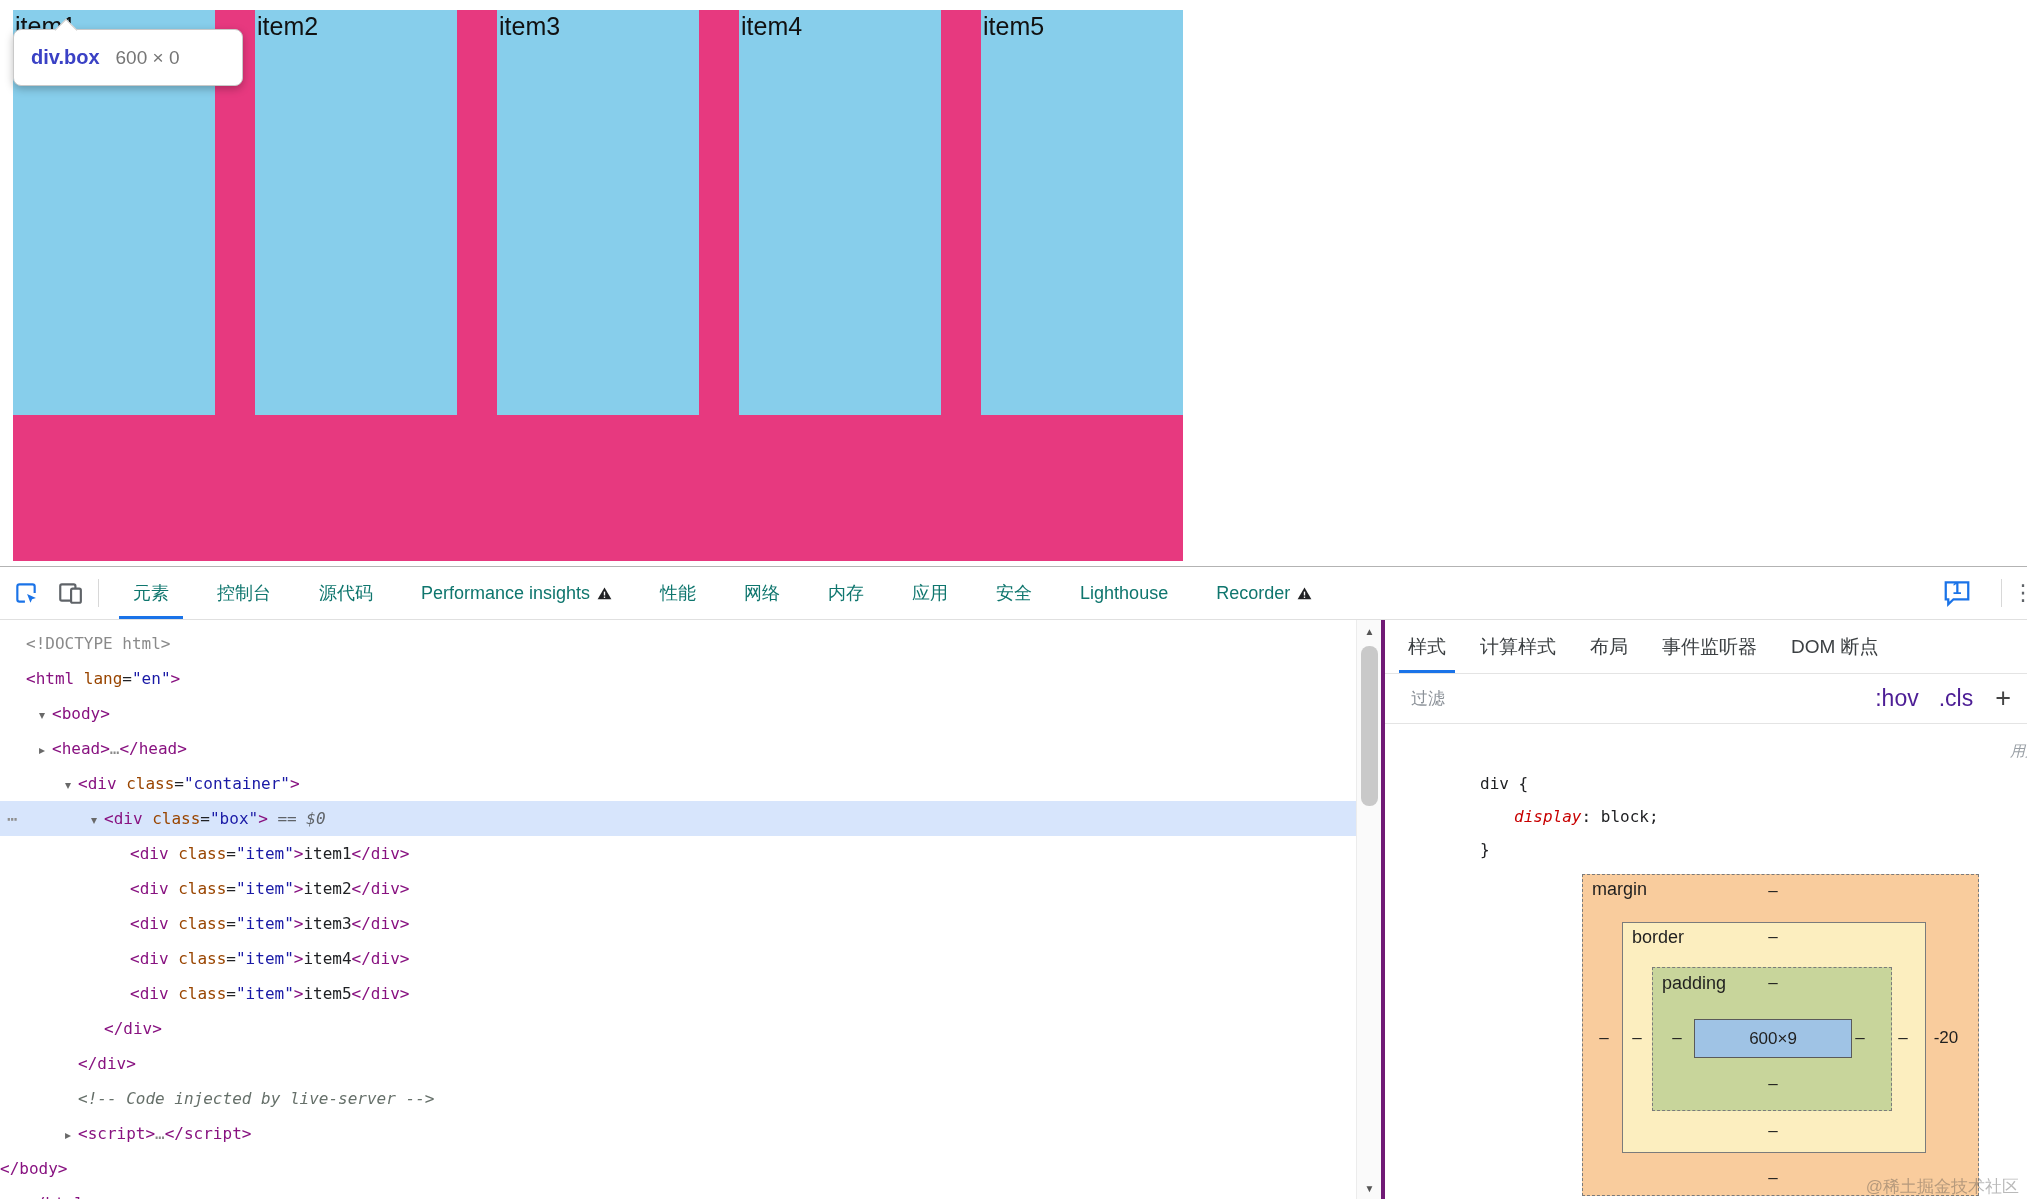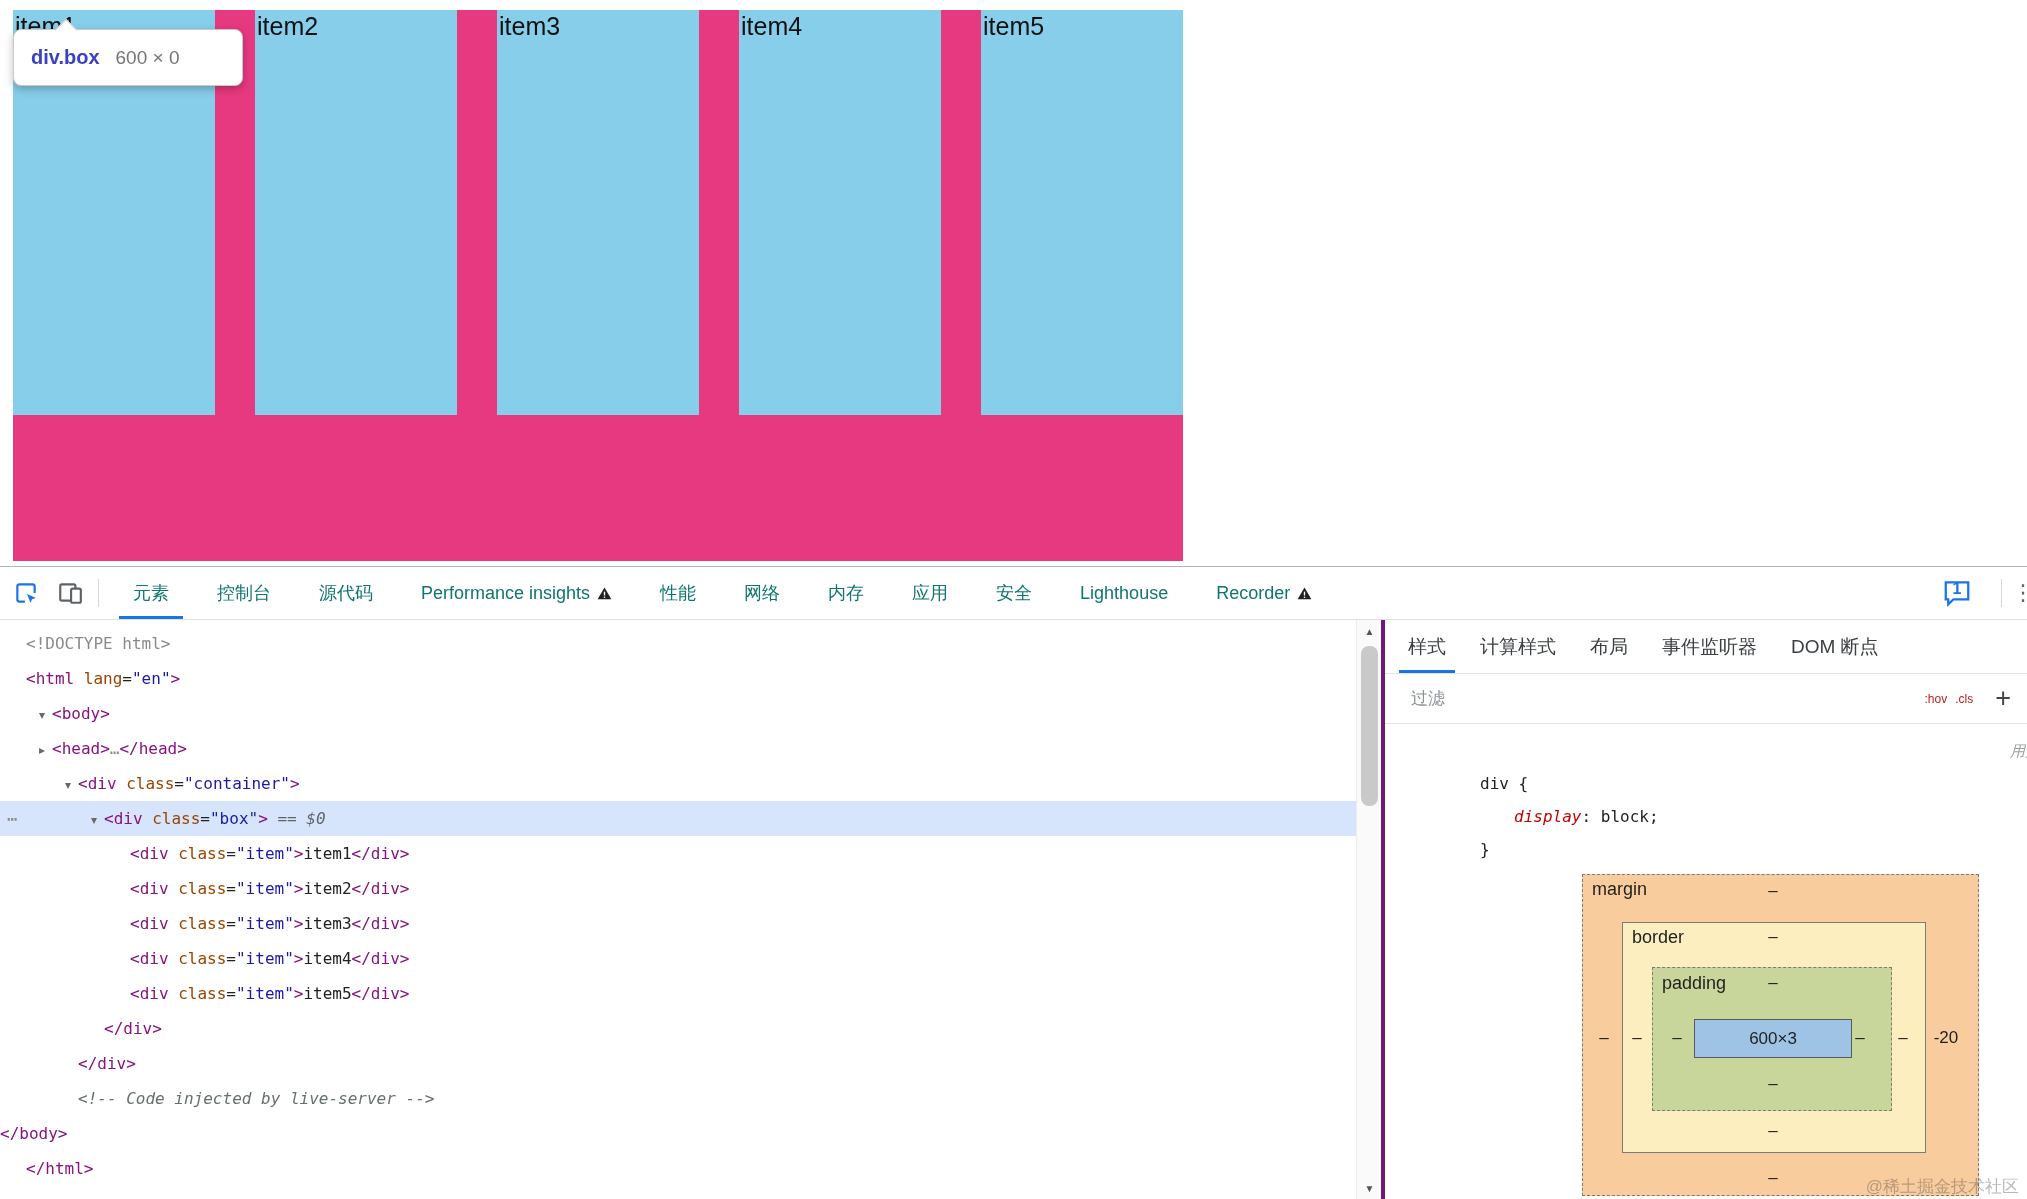--- a/index.html
+++ b/index.html
@@ -69,21 +69,21 @@
   #styles-panel { position:absolute; left:1381px; top:620px; width:646px; height:579px;
                   background:#fff; border-left:4px solid #701a75; }
   .sp-tabs { display:flex; align-items:center; height:54px; border-bottom:1px solid #e4e4e4; padding-left:6px; }
   .sp-tab { position:relative; height:100%; display:flex; align-items:center; padding:0 17px;
             font-size:19px; color:#3c4043; white-space:nowrap; }
   .sp-tab.active::after { content:""; position:absolute; left:8px; right:8px; bottom:0; height:3px; background:var(--accent); }
   .sp-filter { display:flex; align-items:center; height:50px; border-bottom:1px solid #e4e4e4; padding:0 16px 0 26px; }
   .filter-input { border:none; outline:none; flex:1; font-size:17px; color:#202124;
                   font-family:Liberation Sans, sans-serif; background:transparent; }
   .filter-input::placeholder { color:#8a9097; }
-  .toggle-btn { font-size:12px; color:#b91c1c; margin-left:8px; }
+  .toggle-btn { font-size:23px; color:#4c1d95; margin-left:20px; }
   .toggle-plus { font-size:27px; font-weight:300; color:#444; margin-left:22px; line-height:1; }
 
   .css-rules { position:relative; padding:10px 0 0 18px; font-family:"DejaVu Sans Mono", monospace;
                font-size:16px; color:#202124; }
   .css-line { height:33px; line-height:33px; white-space:pre; position:relative; }
   .css-decl { padding-left:34px; }
   .css-prop { color:#c80000;font-style:italic; }
   .css-origin { position:absolute; right:-88px; top:0; font-style:italic; color:#9aa0a6;
                 font-family:"Liberation Sans", sans-serif; font-size:15px; white-space:nowrap; }
 
@@ -198,20 +198,21 @@
       <div class="tree-line" style="padding-left: 78px;"><span class="tree-arrow">▾</span><span class="c-tag">&lt;div</span><span class="c-plain"> </span><span class="c-attr">class</span><span class="c-plain">=</span><span class="c-val">"container"</span><span class="c-tag">&gt;</span></div>
       <div class="tree-line selected" style="padding-left: 104px;"><span class="gutter-dots">⋯</span><span class="tree-arrow">▾</span><span class="c-tag">&lt;div</span><span class="c-plain"> </span><span class="c-attr">class</span><span class="c-plain">=</span><span class="c-val">"box"</span><span class="c-tag">&gt;</span><span class="c-meta"> == $0</span></div>
       <div class="tree-line" style="padding-left: 130px;"><span class="c-tag">&lt;div</span><span class="c-plain"> </span><span class="c-attr">class</span><span class="c-plain">=</span><span class="c-val">"item"</span><span class="c-tag">&gt;</span><span class="c-txt">item1</span><span class="c-tag">&lt;/div&gt;</span></div>
       <div class="tree-line" style="padding-left: 130px;"><span class="c-tag">&lt;div</span><span class="c-plain"> </span><span class="c-attr">class</span><span class="c-plain">=</span><span class="c-val">"item"</span><span class="c-tag">&gt;</span><span class="c-txt">item2</span><span class="c-tag">&lt;/div&gt;</span></div>
       <div class="tree-line" style="padding-left: 130px;"><span class="c-tag">&lt;div</span><span class="c-plain"> </span><span class="c-attr">class</span><span class="c-plain">=</span><span class="c-val">"item"</span><span class="c-tag">&gt;</span><span class="c-txt">item3</span><span class="c-tag">&lt;/div&gt;</span></div>
       <div class="tree-line" style="padding-left: 130px;"><span class="c-tag">&lt;div</span><span class="c-plain"> </span><span class="c-attr">class</span><span class="c-plain">=</span><span class="c-val">"item"</span><span class="c-tag">&gt;</span><span class="c-txt">item4</span><span class="c-tag">&lt;/div&gt;</span></div>
       <div class="tree-line" style="padding-left: 130px;"><span class="c-tag">&lt;div</span><span class="c-plain"> </span><span class="c-attr">class</span><span class="c-plain">=</span><span class="c-val">"item"</span><span class="c-tag">&gt;</span><span class="c-txt">item5</span><span class="c-tag">&lt;/div&gt;</span></div>
       <div class="tree-line" style="padding-left: 104px;"><span class="c-tag">&lt;/div&gt;</span></div>
       <div class="tree-line" style="padding-left: 78px;"><span class="c-tag">&lt;/div&gt;</span></div>
       <div class="tree-line" style="padding-left: 78px; font-style: italic;"><span class="c-comment">&lt;!-- Code injected by live-server --&gt;</span></div>
+      <div class="tree-line" style="padding-left: 78px;"><span class="tree-arrow">▸</span><span class="c-tag">&lt;script&gt;</span><span class="c-gray">…</span><span class="c-tag">&lt;/script&gt;</span></div>
       <div class="tree-line" style=""><span class="c-tag">&lt;/body&gt;</span></div>
       <div class="tree-line" style="padding-left: 26px;"><span class="c-tag">&lt;/html&gt;</span></div>
     </div>
 
   <div id="v-scrollbar">
     <div class="sb-arrow" style="top:0">▲</div>
     <div class="sb-thumb"></div>
     <div class="sb-arrow" style="bottom:0">▼</div>
   </div>
 
@@ -252,21 +253,21 @@
       <div class="css-line">
         <span>}</span>
       </div>
     </div>
 
     <div id="box-model">
       <div class="bm-ring bm-margin"></div>
       <div class="bm-ring bm-border"></div>
       <div class="bm-ring bm-padding"></div>
       <div class="bm-content-box">
-        <span>600×3</span>
+        <span>600×9</span>
       </div>
 
       <span class="bm-label" style="left:10px; top:5px">margin</span>
       <span class="bm-label" style="left:50px; top:53px">border</span>
       <span class="bm-label" style="left:80px; top:99px">padding</span>
 
       <span class="bm-val" style="left:191px; top:17px">–</span>
       <span class="bm-val" style="left:191px; top:63px">–</span>
       <span class="bm-val" style="left:191px; top:109px">–</span>
       <span class="bm-val" style="left:191px; top:210px">–</span>

